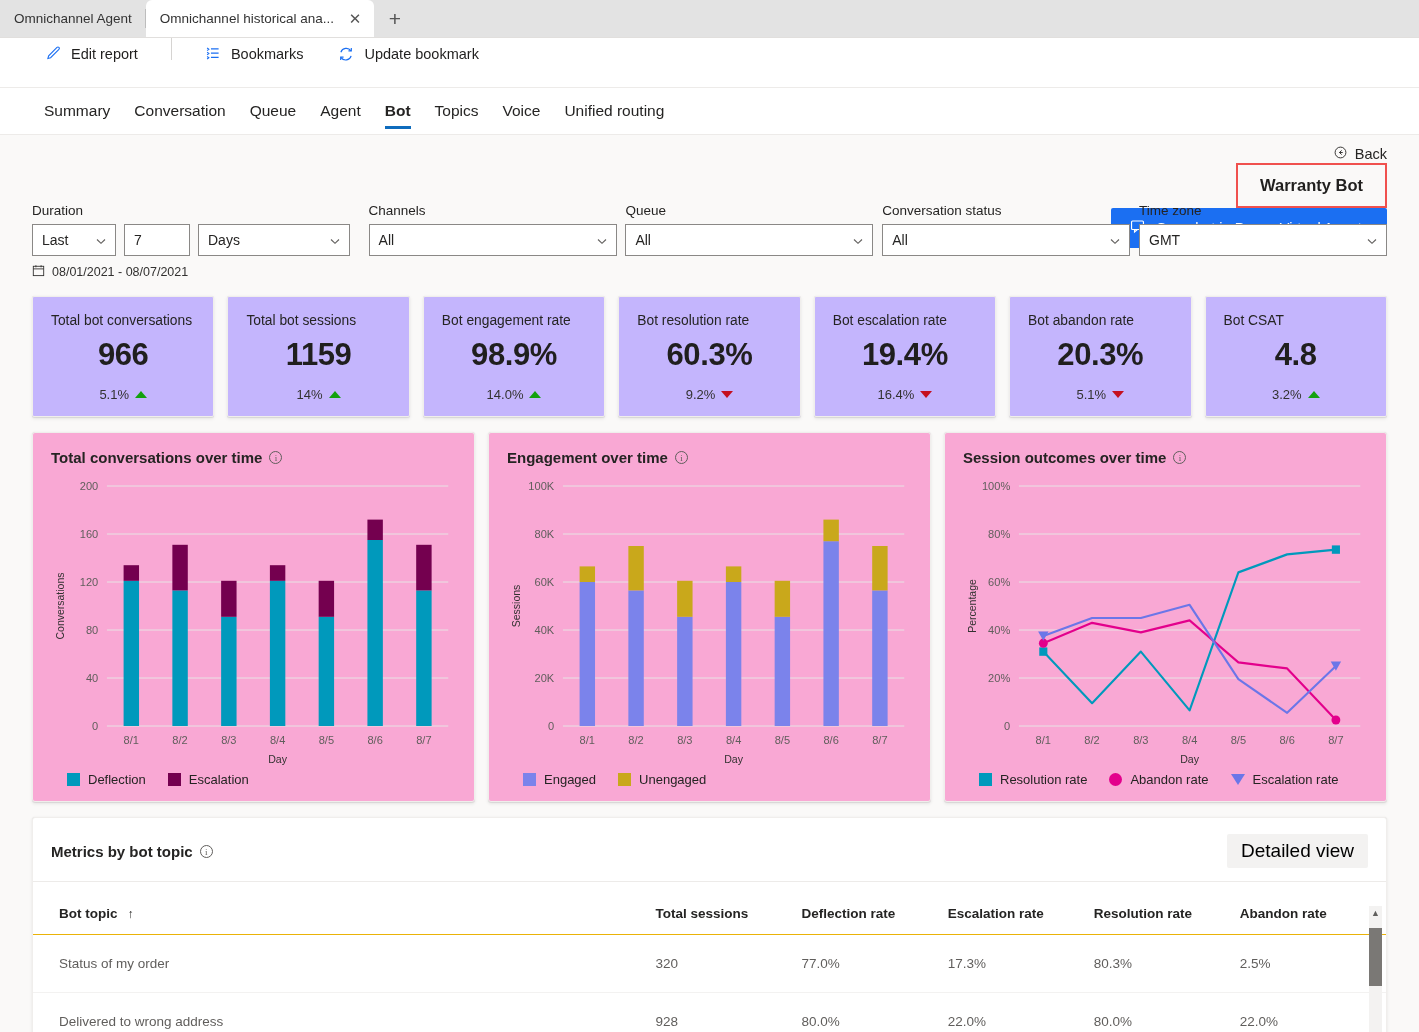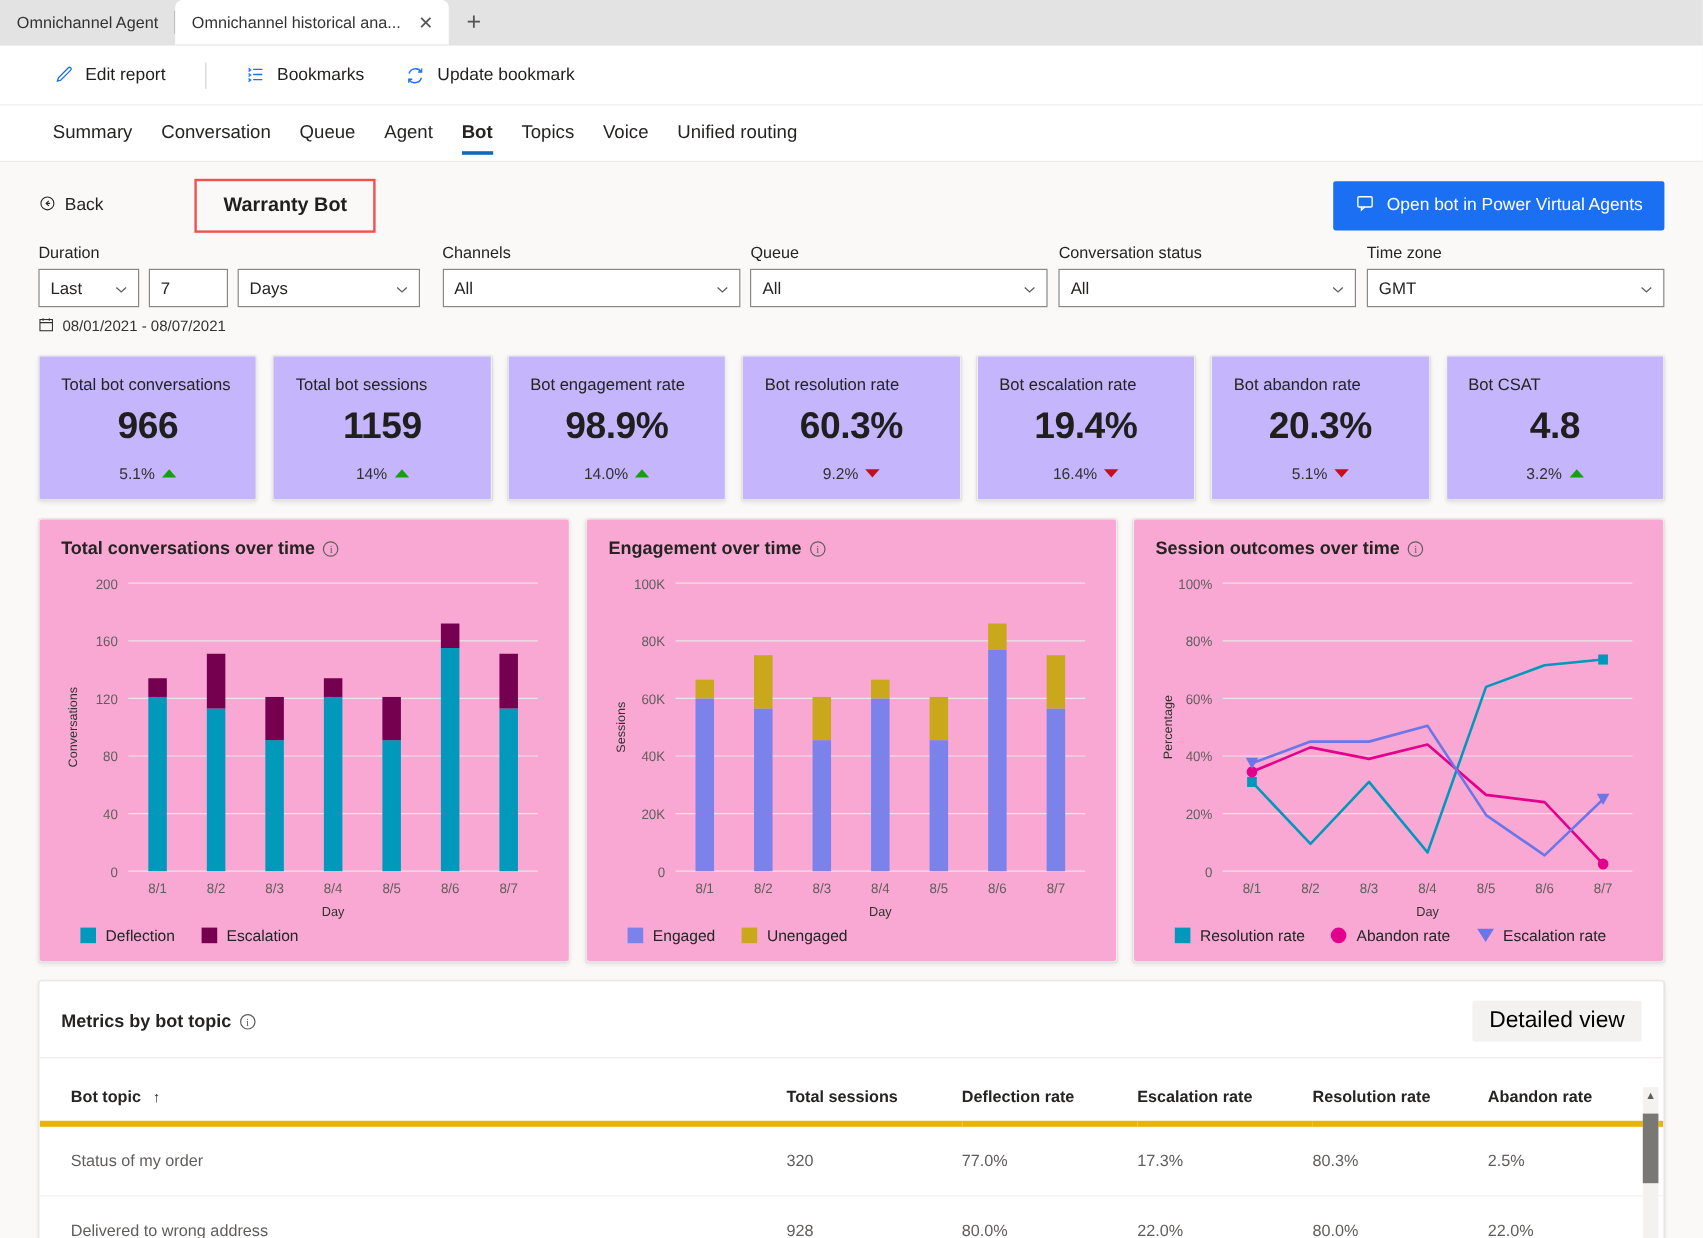--- a/index.html
+++ b/index.html
@@ -37,21 +37,21 @@
     font-size: 15px; color: #555; border-radius: 3px;
   }
   .newtab {
     width: 42px; display: flex; align-items: center; justify-content: center;
     font-size: 21px; color: #555; font-weight: 300;
   }
 
   
   .cmdbar {
     height: 50px; background: #fff;
-    display: flex; align-items: center;
+    display: flex; align-items: flex-start;
     padding-left: 34px; gap: 12px;
     border-bottom: 1px solid #edebe9;
   }
   .cmd {
     display: flex; align-items: center; gap: 9px;
     padding: 7px 11px; font-size: 14.5px; color: #201f1e;
     border-radius: 2px; white-space: nowrap;
   }
   .cmd svg { display: block; }
   .cmd-sep { width: 1px; height: 22px; background: #d6d4d2; margin: 0 10px; }
@@ -71,22 +71,22 @@
   .pivot-item.sel { font-weight: bold; }
   .pivot-item.sel::after {
     content: ""; position: absolute; left: 12px; right: 12px; bottom: 6px;
     height: 2.5px; background: #0f6cbd;
   }
 
   
   .page { padding: 0 32px; }
 
   .subhead {
-    display: flex; align-items: center;
-    height: 62px; padding-top: 10px;
+    display: flex; align-items: flex-end;
+    height: 62px; padding-top: 10px; flex-direction: column;
   }
   .back {
     display: flex; align-items: center; gap: 7px;
     font-size: 14.5px; color: #252423;
   }
   .bot-title {
     margin-left: 76px;
     border: 2px solid #f0514e;
     padding: 11px 22px;
     font-size: 16.5px; font-weight: bold; color: #201f1e;
@@ -164,21 +164,21 @@
     display: flex; align-items: center; padding: 16px 18px 13px 18px;
   }
   .detailed-view {
     margin-left: auto; background: #f3f2f1; color: #000000;
     font-size: 19px; padding: 6px 14px; border-radius: 2px;
   }
   table { width: 100%; border-collapse: collapse; }
   th, td { text-align: left; font-size: 13.5px; }
   th {
     font-weight: bold; color: #252423; padding: 24px 0 13px 0;
-    border-top: 1px solid #edebe9; border-bottom: 5px solid #eab308;
+    border-top: 1px solid #edebe9; border-bottom: 1px solid #eab308;
   }
   td { color: #605e5c; padding: 21px 0; border-bottom: 1px solid #f3f2f1; }
   th:first-child, td:first-child { padding-left: 26px; }
   .col-topic { width: 46%; }
   .col-num { width: 10.8%; }
   .sort-arrow { margin-left: 10px; font-size: 12px; color: #252423; }
   .tbl-scroll {
     position: absolute; right: 4px; top: 88px; bottom: 0; width: 13px;
     background: #f3f2f1;
   }

